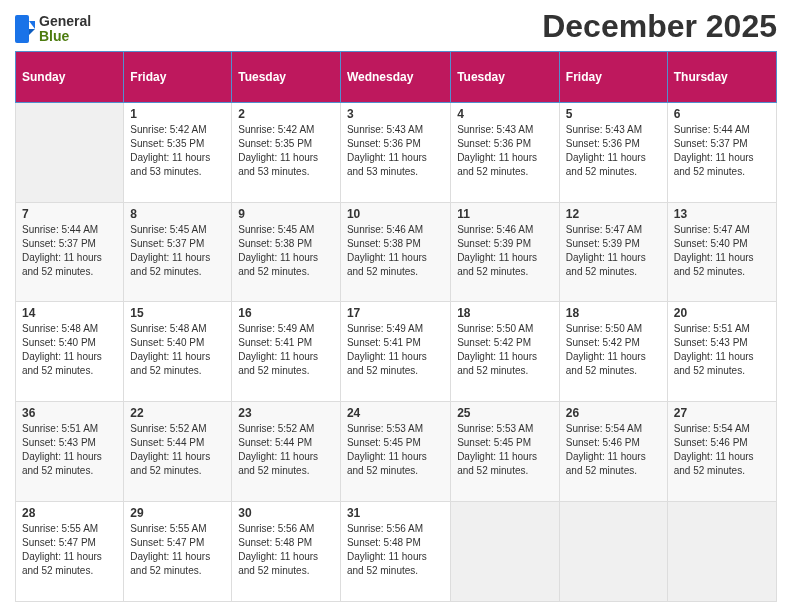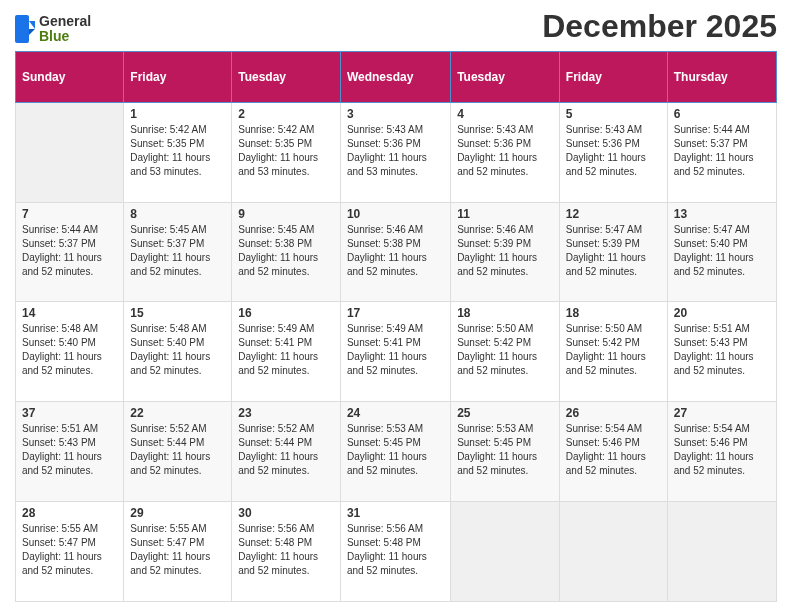--- a/index.html
+++ b/index.html
@@ -279,21 +279,21 @@
           <td>
             <span class="day-number">20</span>
             <div class="day-info">Sunrise: 5:51 AM
 Sunset: 5:43 PM
 Daylight: 11 hours
 and 52 minutes.</div>
           </td>
         </tr>
         <tr>
           <td>
-            <span class="day-number">37</span>
+            <span class="day-number">36</span>
             <div class="day-info">Sunrise: 5:51 AM
 Sunset: 5:43 PM
 Daylight: 11 hours
 and 52 minutes.</div>
           </td>
           <td>
             <span class="day-number">22</span>
             <div class="day-info">Sunrise: 5:52 AM
 Sunset: 5:44 PM
 Daylight: 11 hours

